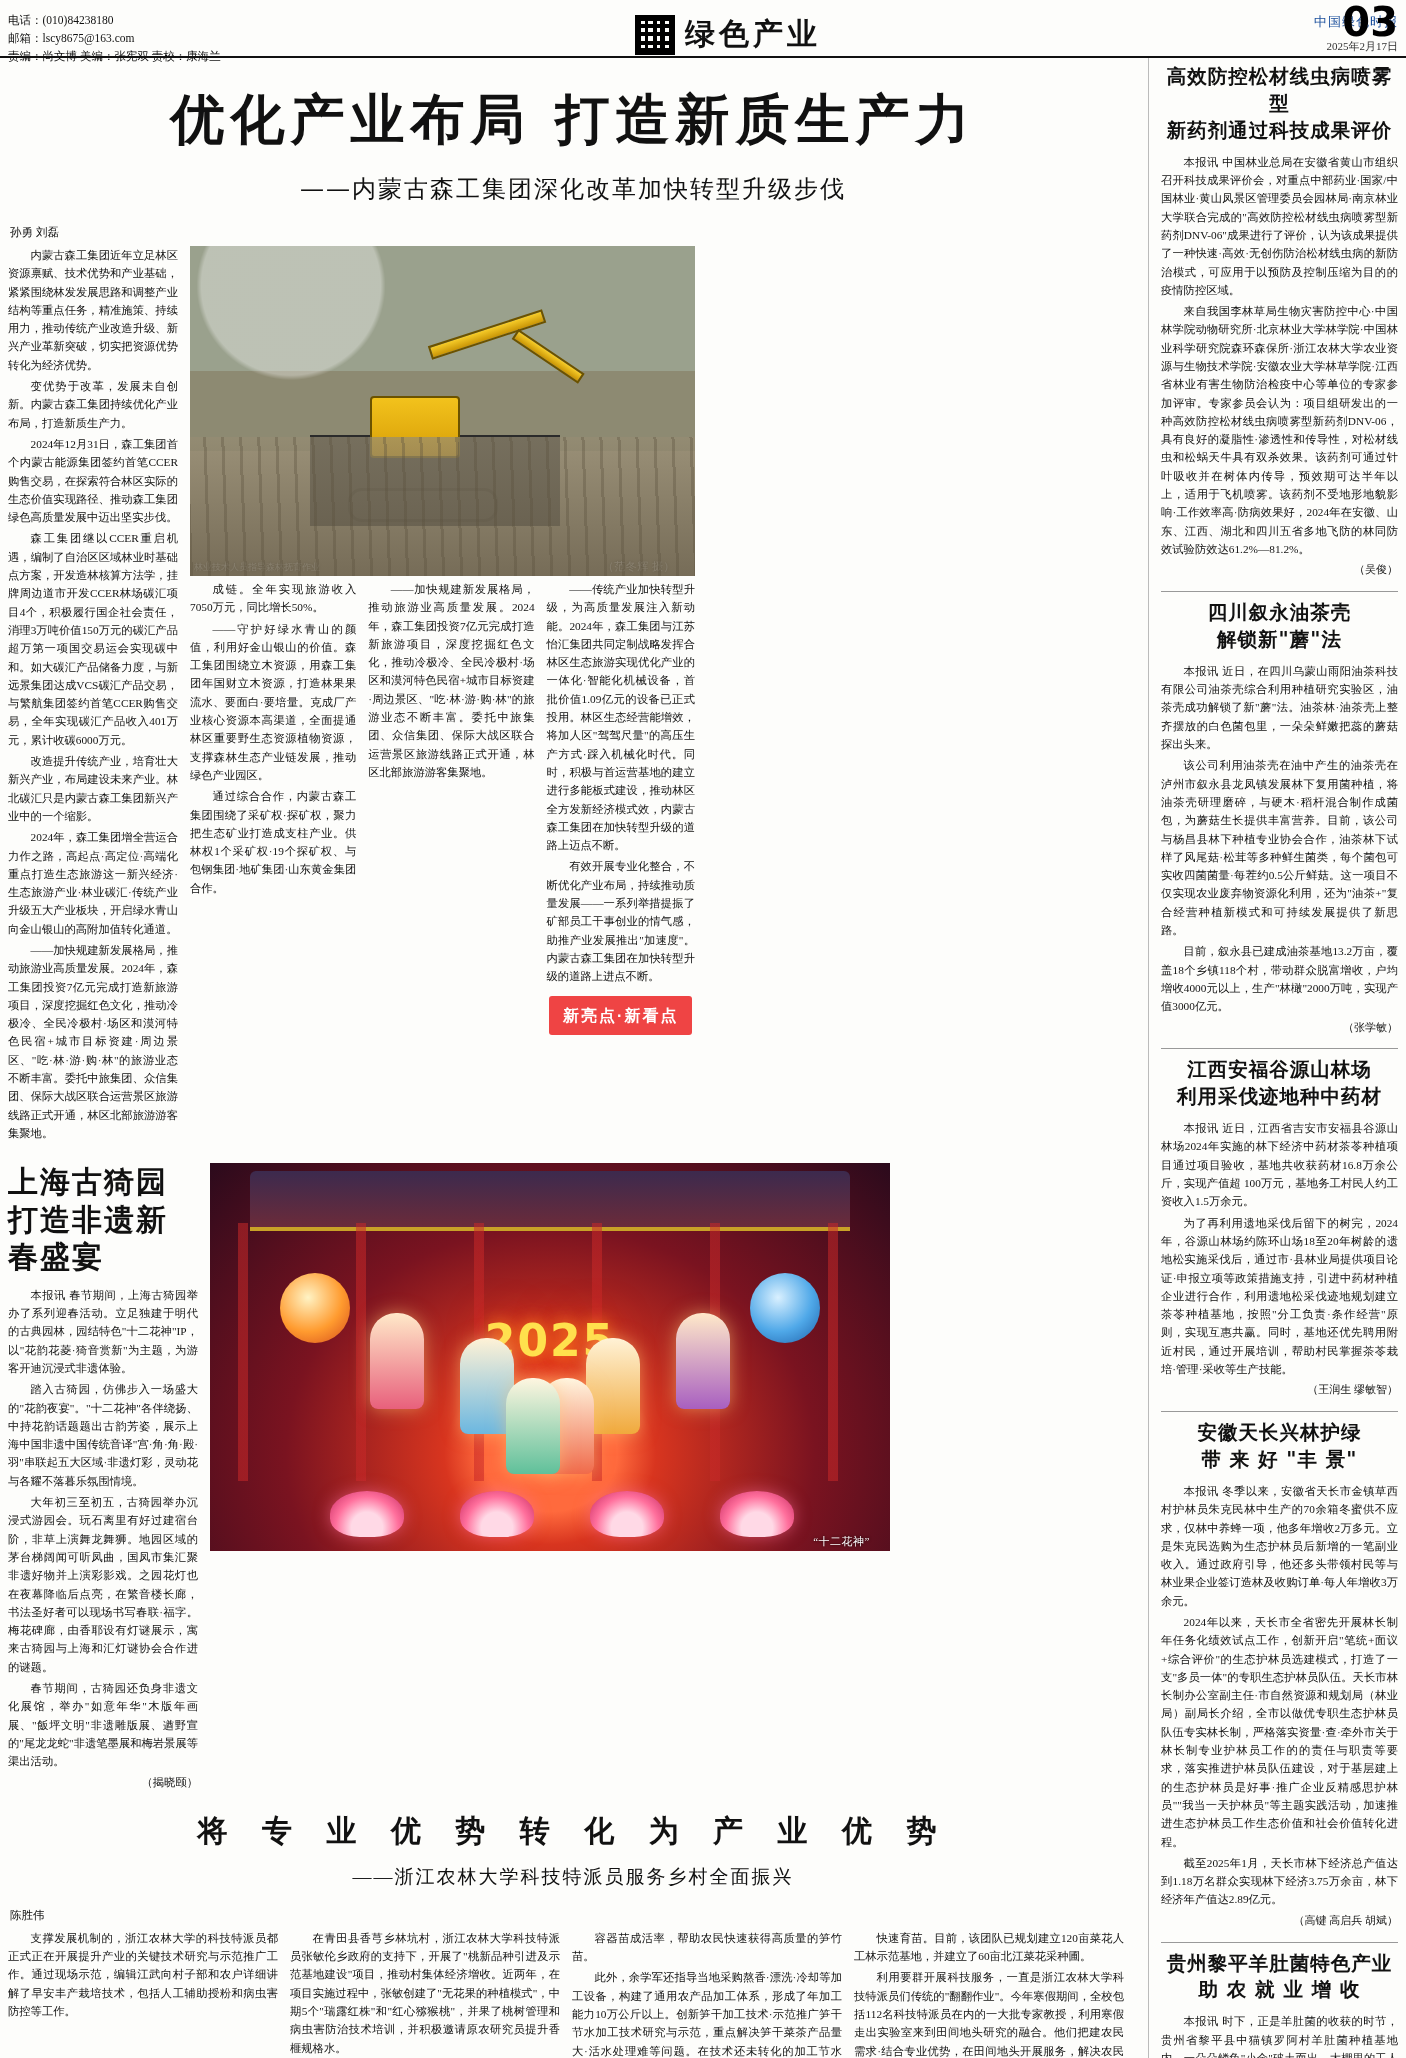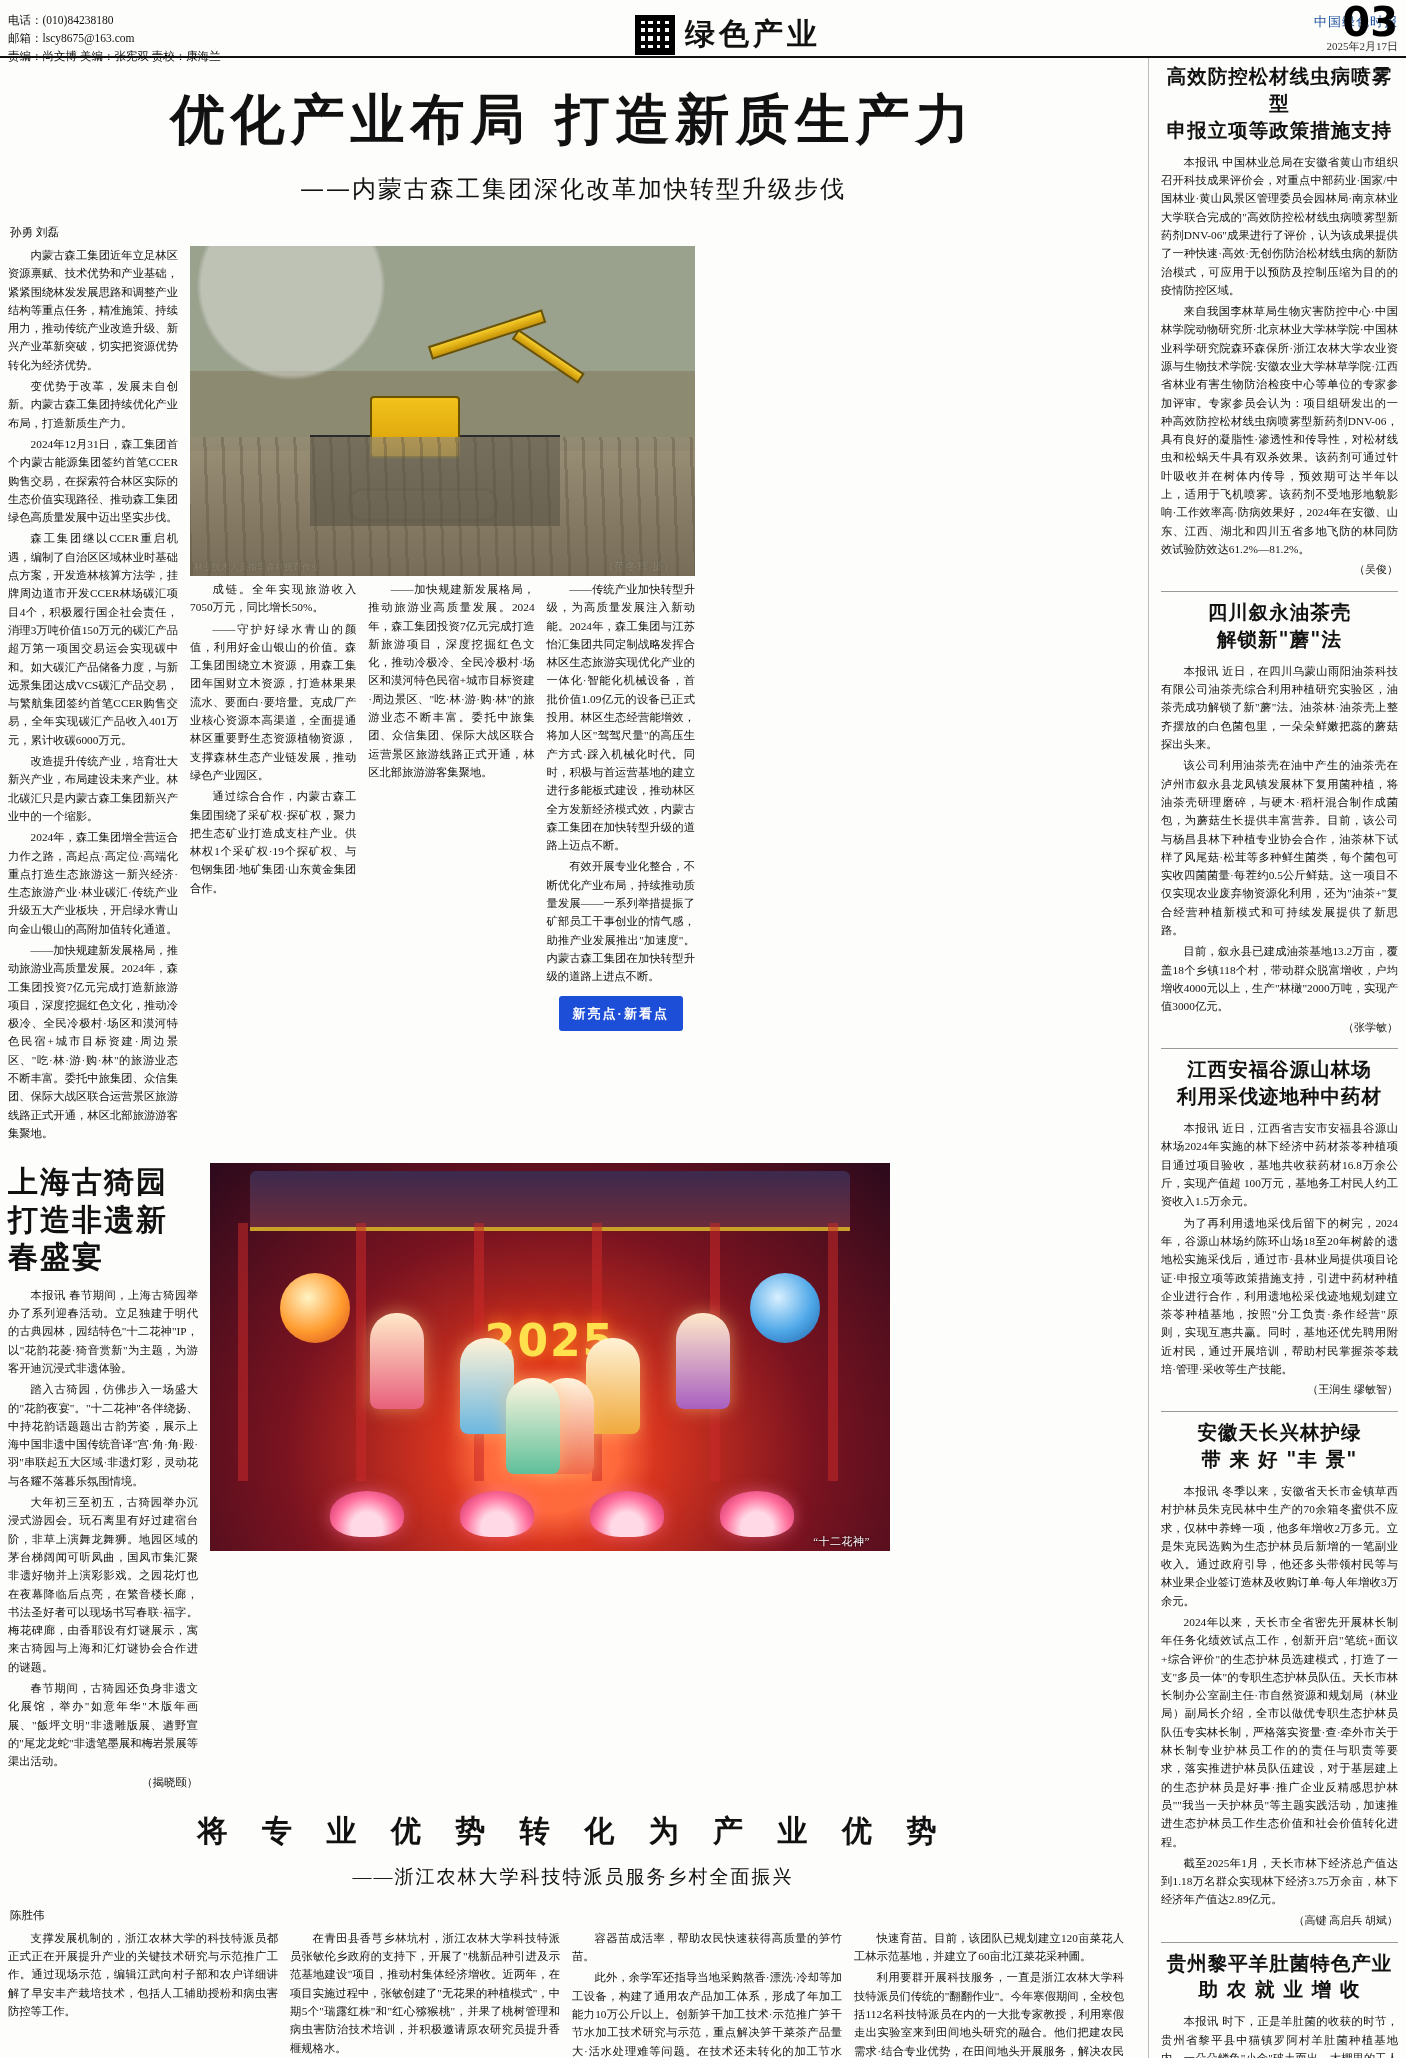--- a/index.html
+++ b/index.html
@@ -174,22 +174,22 @@
   .second-sub { margin-top:12px; font-size:19px; letter-spacing:2px; }
 
   
   h3.mid-head {
     margin:0 0 10px 0; font-size:30px; font-weight:bold; line-height:1.25;
     letter-spacing:2px; font-family:"DejaVu Serif", serif;
   }
 
   
   .stamp {
-    display:inline-block; background:#1d4ed8; color:#fff;
-    font-weight:bold; font-size:13px; letter-spacing:2px;
+    display:inline-block; background:#ef4444; color:#fff;
+    font-weight:bold; font-size:16px; letter-spacing:2px;
     padding:7px 14px; border-radius:3px;
     font-family:Liberation Sans, sans-serif;
   }
 
   
   .rc-head {
     font-size:19.5px; font-weight:bold; line-height:1.38;
     letter-spacing:1px; text-align:center; margin:6px 0 8px;
     font-family:"DejaVu Serif", serif;
   }
@@ -333,21 +333,21 @@
 
       </div>
     </div>
   </div>
 
   <div class="right-col">
 
     <div>
       <div class="rc-head">
         <span>高效防控松材线虫病喷雾型</span><br>
-        <span>申报立项等政策措施支持</span>
+        <span>新药剂通过科技成果评价</span>
       </div>
       <div class="rc-body">
         <p>本报讯  中国林业总局在安徽省黄山市组织召开科技成果评价会，对重点中部药业·国家/中国林业·黄山凤景区管理委员会园林局·南京林业大学联合完成的"高效防控松材线虫病喷雾型新药剂DNV-06"成果进行了评价，认为该成果提供了一种快速·高效·无创伤防治松材线虫病的新防治模式，可应用于以预防及控制压缩为目的的疫情防控区域。</p>
         <p>来自我国李林草局生物灾害防控中心·中国林学院动物研究所·北京林业大学林学院·中国林业科学研究院森环森保所·浙江农林大学农业资源与生物技术学院·安徽农业大学林草学院·江西省林业有害生物防治检疫中心等单位的专家参加评审。专家参员会认为：项目组研发出的一种高效防控松材线虫病喷雾型新药剂DNV-06，具有良好的凝脂性·渗透性和传导性，对松材线虫和松蜗天牛具有双杀效果。该药剂可通过针叶吸收并在树体内传导，预效期可达半年以上，适用于飞机喷雾。该药剂不受地形地貌影响·工作效率高·防病效果好，2024年在安徽、山东、江西、湖北和四川五省多地飞防的林同防效试验防效达61.2%—81.2%。</p>
         <p class="rc-sign" style="text-indent:0">（吴俊）</p>
       </div>
     </div>
 
     <div class="rule"></div>
 

